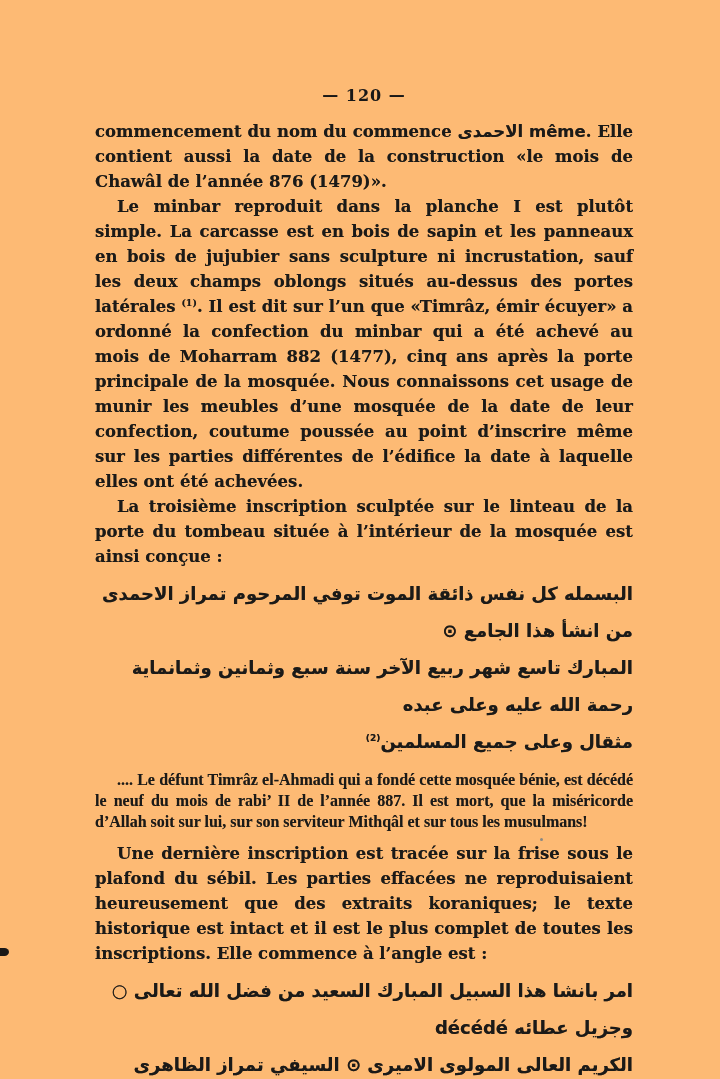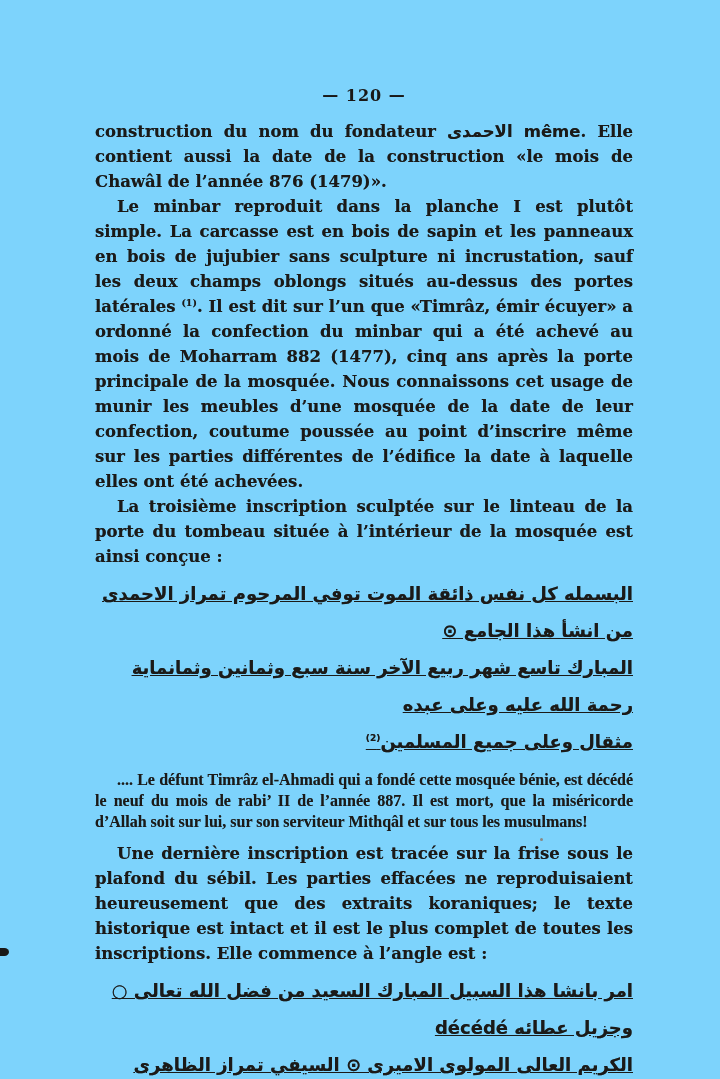--- a/index.html
+++ b/index.html
@@ -1,19 +1,19 @@
 <!DOCTYPE html>
 <html><head>
 <meta charset="utf-8">
 <style>
   html,body{margin:0;padding:0;background:#e9e9e9;}
   .page{
     position:relative;
     width:720px;height:1079px;
-    background:#7dd3fc;
+    background:#fdba74;
     color:#1b1a18;
     font-family:"DejaVu Serif", serif;
     font-weight:700;
     overflow:hidden;
     box-sizing:border-box;
   }
   .col{
     position:absolute;
     left:95px;top:86px;
     width:538px;
@@ -47,21 +47,20 @@
     unicode-bidi:isolate;
   }
   .ar-block{
     direction:rtl;
     text-align:right;
     font-family:"DejaVu Sans", sans-serif;
     font-size:18px;
     line-height:37px;
     font-weight:700;
     text-shadow:0 0 .5px rgba(25,24,22,.6);
-    text-decoration:underline;
   }
   .ar-block .ar-line{display:block;}
   .ar-line.ln1{padding-left:6px;}
   .ar-block sup.fnref{vertical-align:7px;font-size:9px;}
   .small{
     font-size:16px;
     line-height:21px;
     text-align:justify;
     text-shadow:0 0 .4px rgba(25,24,22,.5);
     font-family:Liberation Serif, serif;
@@ -85,21 +84,21 @@
 </head>
 <body>
 
 <div class="page">
   <div class="col">
 
     <div class="pagenum">— 120 —</div>
 
     <div class="main">
 
-      <p class="mt14"><span>construction du nom du fondateur </span><span class="ar">même الاحمدى</span><span>. Elle contient aussi la date de la construction «le mois de Chawâl de l’année 876 (1479)».</span></p>
+      <p class="mt14"><span>commencement du nom du commence </span><span class="ar">même الاحمدى</span><span>. Elle contient aussi la date de la construction «le mois de Chawâl de l’année 876 (1479)».</span></p>
 
       <p class="indent"><span>Le minbar reproduit dans la planche I est plutôt simple. La carcasse est en bois de sapin et les panneaux en bois de jujubier sans sculpture ni incrustation, sauf les deux champs oblongs situés au-dessus des portes latérales </span><sup class="fnref">(1)</sup><span>. Il est dit sur l’un que «Timrâz, émir écuyer» a ordonné la confection du minbar qui a été achevé au mois de Moharram 882 (1477), cinq ans après la porte principale de la mosquée. Nous connaissons cet usage de munir les meubles d’une mosquée de la date de leur confection, coutume poussée au point d’inscrire même sur les parties différentes de l’édifice la date à laquelle elles ont été achevées.</span></p>
 
       <p class="indent">La troisième inscription sculptée sur le linteau de la porte du tombeau située à l’intérieur de la mosquée est ainsi conçue :</p>
 
       <div class="ar-block mt6">
         <span class="ar-line ln1">البسمله كل نفس ذائقة الموت توفي المرحوم تمراز الاحمدى من انشأ هذا الجامع ⊙</span>
         <span class="ar-line">المبارك تاسع شهر ربيع الآخر سنة سبع وثمانين وثمانماية رحمة الله عليه وعلى عبده</span>
         <span class="ar-line"><span>مثقال وعلى جميع المسلمين</span><sup class="fnref">(2)</sup></span>
       </div>

